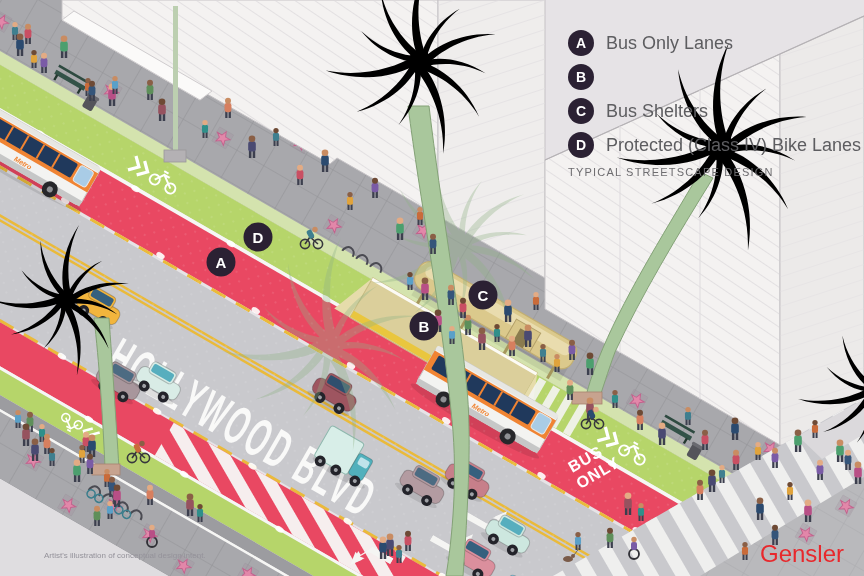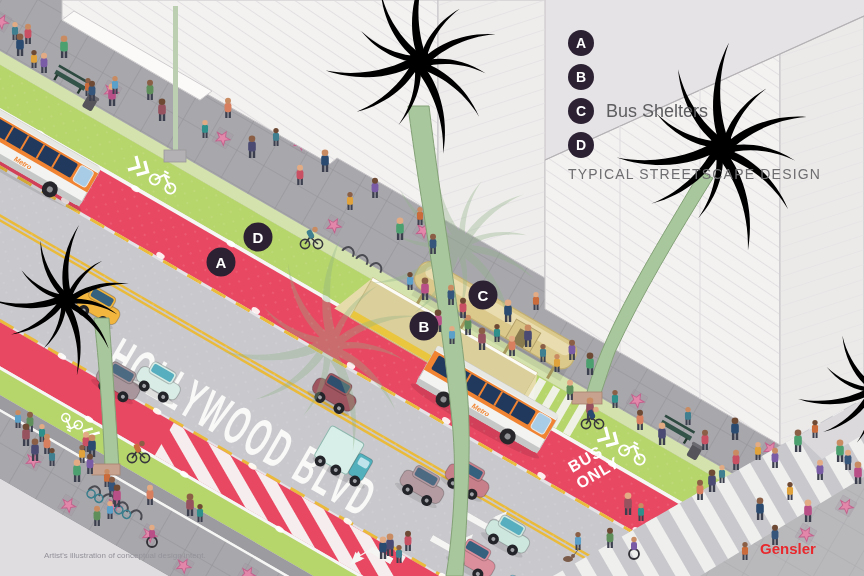--- a/index.html
+++ b/index.html
@@ -15,23 +15,23 @@
   .palm{fill:var(--palm_green,#a9c79c);stroke:#84a277;stroke-width:1;}
   .shadowfrond{fill:#8fb286;opacity:.34;stroke:none;}
   .yellow{stroke:var(--marking_yellow,#eaba3a);}
   .badge-circ{fill:var(--badge,#2b2133);}
   .badge-letter{fill:#fff;font-weight:bold;font-size:15px;text-anchor:middle;}
   .legend{position:absolute;left:568px;top:30px;}
   .legend-row{display:flex;align-items:center;height:26px;margin-bottom:8px;}
   .legend-badge{width:26px;height:26px;border-radius:50%;background:var(--badge,#2b2133);color:#fff;
     font-weight:bold;font-size:14px;display:flex;align-items:center;justify-content:center;flex:0 0 26px;}
   .legend-label{margin-left:12px;font-size:18px;color:var(--legend_text,#5d5d60);white-space:nowrap;}
-  .legend-caption{margin-top:6px;font-size:14px;letter-spacing:1.2px;color:#6e6d70;}
+  .legend-caption{margin-top:6px;font-size:11px;letter-spacing:1.2px;color:#6e6d70;}
   .footnote{position:absolute;left:44px;top:551px;font-size:8px;color:#94929a;}
-  .gensler{position:absolute;left:760px;top:540px;font-size:15px;font-weight:bold;
+  .gensler{position:absolute;left:760px;top:540px;font-size:24px;font-weight:normal;
     color:var(--gensler_red,#e8282c);letter-spacing:0px;}
 </style>
 </head>
 <body>
 
 <div class="stage">
 <svg width="864" height="576" viewBox="0 0 864 576">
   <defs>
     <pattern id="grid" width="31" height="31" patternUnits="userSpaceOnUse">
       <path d="M31,0 H0 V31" fill="none" stroke="#909094" stroke-width="1.1"></path>
@@ -1167,29 +1167,31 @@
           <circle cx="258" cy="237" r="14.5" class="badge-circ"></circle>
           <text x="258" y="242.5" class="badge-letter">D</text>
         </g>
   </g>
 </svg>
 
   
   <div class="legend">
     <div class="legend-row">
       <div class="legend-badge">A</div>
+      <div class="legend-label">Bus Only Lanes</div>
     </div>
     <div class="legend-row">
       <div class="legend-badge">B</div>
     </div>
     <div class="legend-row">
       <div class="legend-badge">C</div>
       <div class="legend-label">Bus Shelters</div>
     </div>
     <div class="legend-row">
       <div class="legend-badge">D</div>
+      <div class="legend-label">Protected (Class IV) Bike Lanes</div>
     </div>
     <div class="legend-caption">TYPICAL STREETSCAPE DESIGN</div>
   </div>
 
   <div class="footnote">Artist's illustration of conceptual design intent.</div>
   <div class="gensler">Gensler</div>
 </div>
 
 </body></html>

